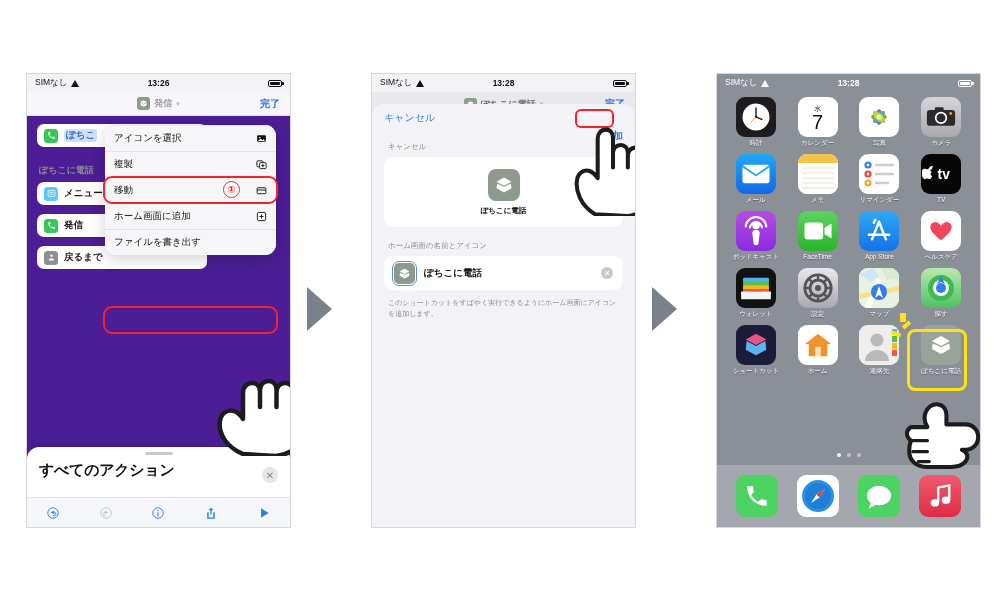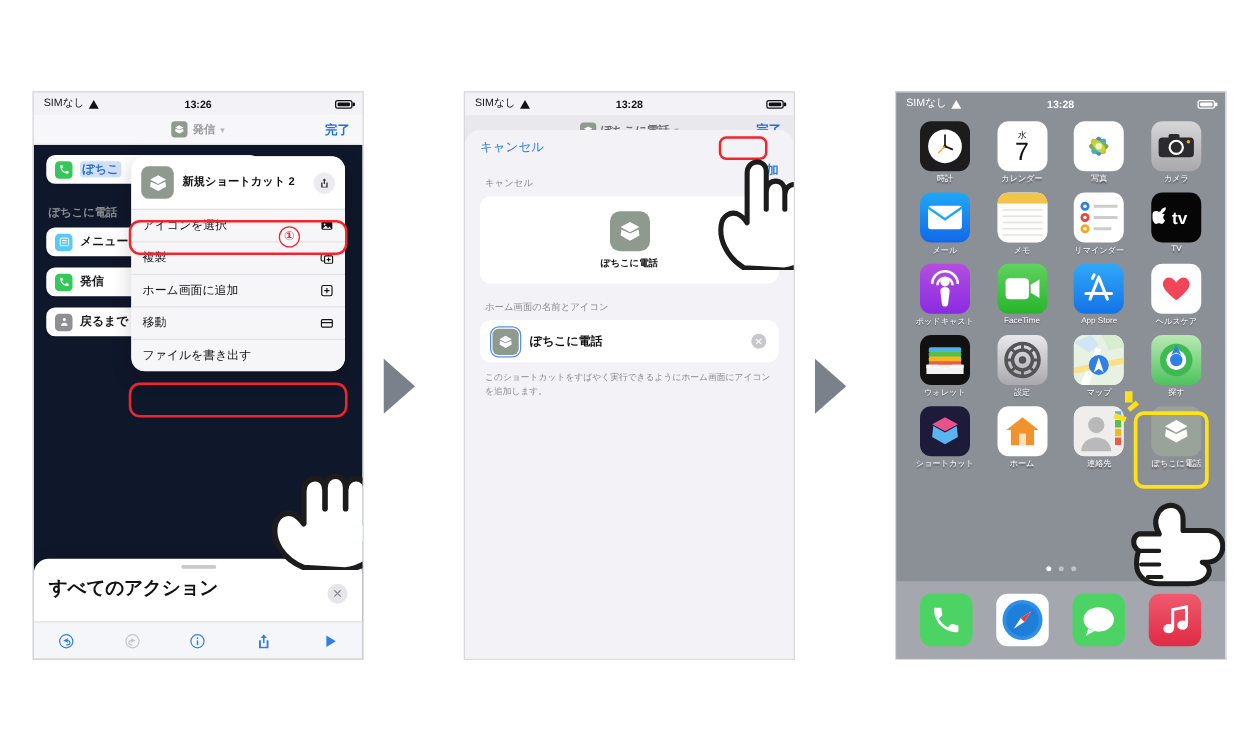--- a/index.html
+++ b/index.html
@@ -53,21 +53,21 @@
     display:flex; align-items:center; padding:0 10px; position:relative;
   }
   .p1-nav-center{ position:absolute; left:0; right:0; display:flex; align-items:center;
      justify-content:center; gap:4px; }
   .nav-chip{ width:13px;height:13px;border-radius:3px;background:#8e9a8e;
      display:flex;align-items:center;justify-content:center; }
   .nav-title{ font-size:9px; color:#9a9aa0; font-weight:bold;}
   .nav-caret{ font-size:7px; color:#b6b6bb; }
   .p1-done{ margin-left:auto; font-size:10px; color:#1b6fe0; font-weight:bold; z-index:2;}
 
-  .p1-body{ position:relative; height:calc(100% - 18px - 24px); background:#0f172a; }
+  .p1-body{ position:relative; height:calc(100% - 18px - 24px); background:#4c1d95; }
 
   .act-row{
     position:absolute; left:10px; height:23px; width:170px;
     background:#fff; border-radius:7px; display:flex; align-items:center;
     gap:6px; padding:0 7px; box-shadow:0 1px 2px rgba(0,0,0,.06);
   }
   .act-ico{ width:14px;height:14px;border-radius:3.5px;display:flex;align-items:center;
     justify-content:center;font-size:9px;color:#fff;flex:0 0 auto;}
   .act-txt{ font-size:9.5px; font-weight:bold; color:#1b1b1f; white-space:nowrap;}
   .act-txt.blue{ color:#2f6fd0; background:#cfe0f7; border-radius:3px; padding:0 2px; }
@@ -262,35 +262,20 @@
         <span class="act-ico" style="background:#8e8e93;">
           <svg width="9" height="9" viewBox="0 0 24 24">
               <circle cx="12" cy="7" r="3.2" fill="#fff"></circle>
               <path d="M5 20c0-3.6 3.1-6 7-6s7 2.4 7 6z" fill="#fff"></path>
             </svg>
         </span>
         <span class="act-txt">戻るまで</span>
       </div>
 
       <div class="ctxmenu">
-        <div class="ctx-head">
-          <span class="big">
-            <svg width="17" height="17" viewBox="0 0 24 24">
-              <path d="M12 3 L21 8 L12 13 L3 8 Z" fill="#fff"></path>
-              <path d="M12 14.2 L20.2 10.4 L21 16 L12 21 L3 16 L3.8 10.4 Z" fill="#fff"></path>
-            </svg>
-          </span>
-          <span class="nm">新規ショートカット 2</span>
-          <span class="shr">
-            <svg width="9" height="9" viewBox="0 0 24 24">
-                <path d="M12 2 L16 6.5 H13.4 V14 H10.6 V6.5 H8 Z" fill="#333"></path>
-                <path d="M5 10.5h3v9h8v-9h3v11H5z" fill="#333"></path>
-              </svg>
-          </span>
-        </div>
 
 
         <div class="ctx-item">
           <span class="lbl">アイコンを選択</span>
           <span class="ic">
             <svg width="11" height="11" viewBox="0 0 24 24">
                 <rect x="2.5" y="5" width="19" height="14" rx="2" fill="#111"></rect>
                 <circle cx="8" cy="10" r="1.6" fill="#fff"></circle>
                 <path d="M4.5 17.5 L10 12 L14 16 L17 13.5 L19.5 17.5 Z" fill="#fff"></path>
               </svg>
@@ -303,36 +288,36 @@
             <svg width="11" height="11" viewBox="0 0 24 24">
                 <rect x="2" y="4" width="13" height="13" rx="2" fill="none" stroke="#111" stroke-width="2"></rect>
                 <rect x="8" y="8" width="14" height="13" rx="2" fill="#fff" stroke="#111" stroke-width="2"></rect>
                 <line x1="15" y1="11" x2="15" y2="18" stroke="#111" stroke-width="2"></line>
                 <line x1="11.5" y1="14.5" x2="18.5" y2="14.5" stroke="#111" stroke-width="2"></line>
               </svg>
           </span>
         </div>
 
         <div class="ctx-item">
+          <span class="lbl">移動</span>
+          <span class="ic">
+            <svg width="11" height="11" viewBox="0 0 24 24">
+                <rect x="2.5" y="6" width="19" height="13" rx="2" fill="none" stroke="#111" stroke-width="2"></rect>
+                <line x1="2.5" y1="11" x2="21.5" y2="11" stroke="#111" stroke-width="2"></line>
+              </svg>
+          </span>
+        </div>
+
+        <div class="ctx-item">
           <span class="lbl">ホーム画面に追加</span>
           <span class="ic">
             <svg width="11" height="11" viewBox="0 0 24 24">
                 <rect x="3" y="3" width="18" height="18" rx="3" fill="none" stroke="#111" stroke-width="2"></rect>
                 <line x1="12" y1="7.5" x2="12" y2="16.5" stroke="#111" stroke-width="2"></line>
                 <line x1="7.5" y1="12" x2="16.5" y2="12" stroke="#111" stroke-width="2"></line>
-              </svg>
-          </span>
-        </div>
-
-        <div class="ctx-item">
-          <span class="lbl">移動</span>
-          <span class="ic">
-            <svg width="11" height="11" viewBox="0 0 24 24">
-                <rect x="2.5" y="6" width="19" height="13" rx="2" fill="none" stroke="#111" stroke-width="2"></rect>
-                <line x1="2.5" y1="11" x2="21.5" y2="11" stroke="#111" stroke-width="2"></line>
               </svg>
           </span>
         </div>
 
         <div class="ctx-item">
           <span class="lbl">ファイルを書き出す</span>
           <span class="ic"></span>
         </div>
       </div>
 

